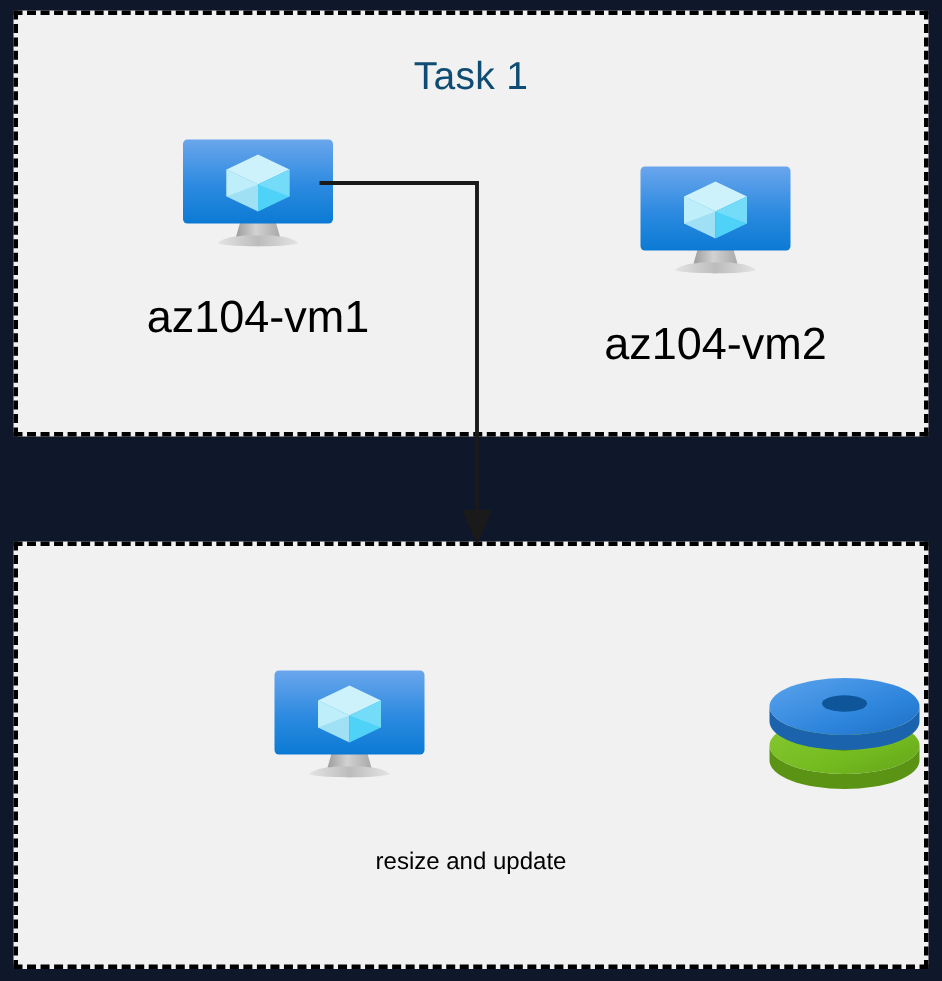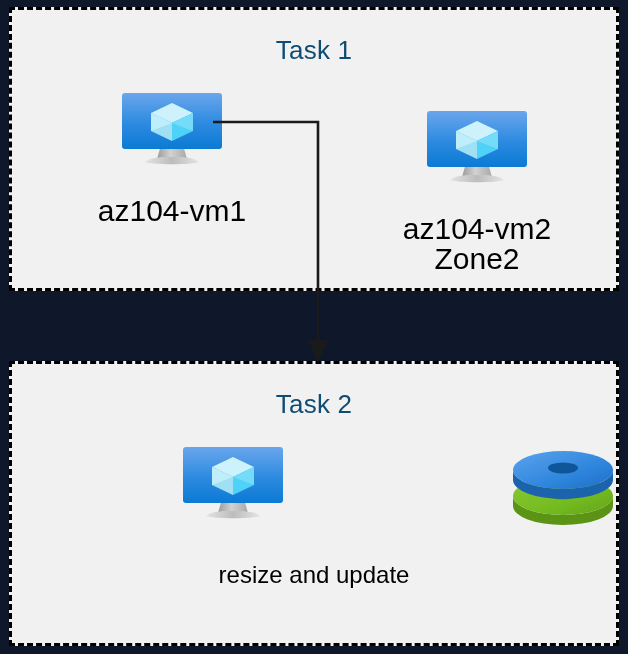--- a/index.html
+++ b/index.html
@@ -51,21 +51,21 @@
     text-align: center;
   }
   .node-label {
     color: #000000;
     font-size: 30px;
     line-height: 30px;
     white-space: nowrap;
   }
   .node-caption {
     color: #000000;
-    font-size: 24px;
+    font-size: 16px;
     line-height: 34px;
     white-space: nowrap;
     text-align: center;
   }
 
   #node-vm1 { left: 35px;  top: 78px; width: 250px; }
   #node-vm2 { left: 340px; top: 96px; width: 250px; }
   #node-vm1 .labels, #node-vm2 .labels { margin-top: 14px; }
 
   .vm-icon-wrap {
@@ -178,28 +178,26 @@
             <path d="M55 15 L76 25 L55 35 L34 25 Z" fill="#cdf2fb"></path>
             <path d="M34 25 L55 35 L55 53 L34 43 Z" fill="#9fe0f5"></path>
             <path d="M76 25 L55 35 L55 53 L76 43 Z" fill="#4fd2f7"></path>
             <path d="M34 25 L55 35 L34 43 Z" fill="#bdeefa"></path>
             <path d="M76 25 L55 35 L76 43 Z" fill="#74dcf8"></path>
           </g>
         </svg>
       </div>
       <div class="labels">
         <div class="node-label">az104-vm2</div>
-        <div class="node-label">Zone2</div>
       </div>
     </div>
   </div>
 
   <div class="task-box" id="task2-box">
 
-    <div class="task-title" id="task2-title">Task 2</div>
 
     <div id="task2-row">
 
       <div class="vm-icon-wrap">
         <svg viewBox="0 0 110 90" width="110" height="90" aria-hidden="true">
           <defs>
             <linearGradient id="vmScreen3" x1="0" y1="0" x2="0" y2="1">
               <stop offset="0%" stop-color="#6aa6ec"></stop>
               <stop offset="55%" stop-color="#2c8ae0"></stop>
               <stop offset="100%" stop-color="#0b7ad4"></stop>

